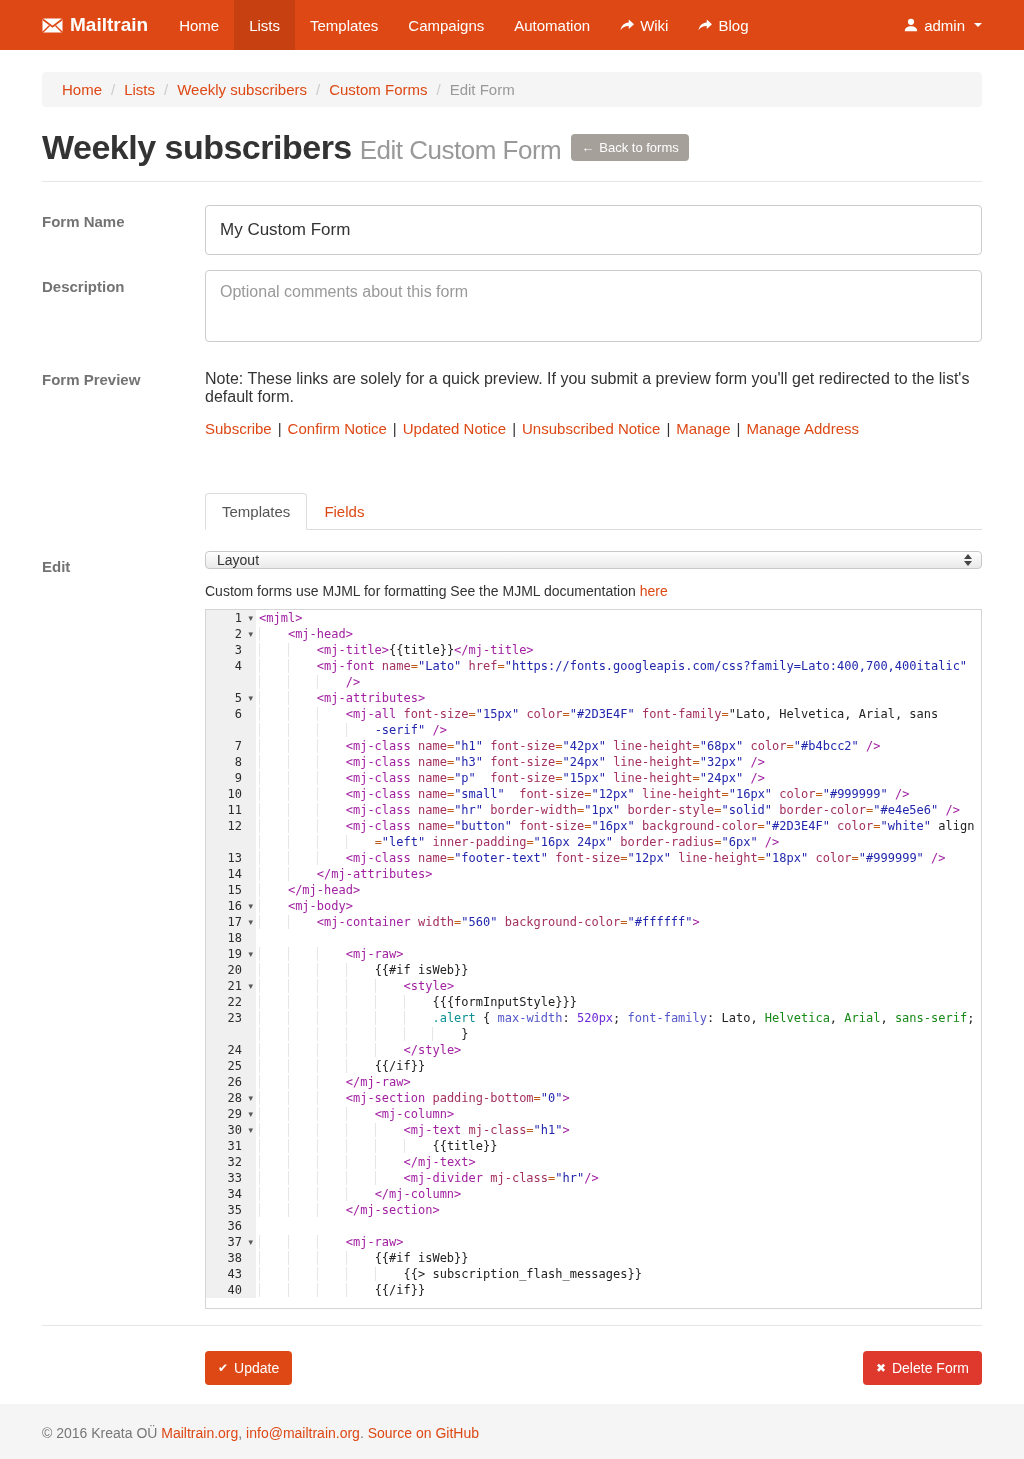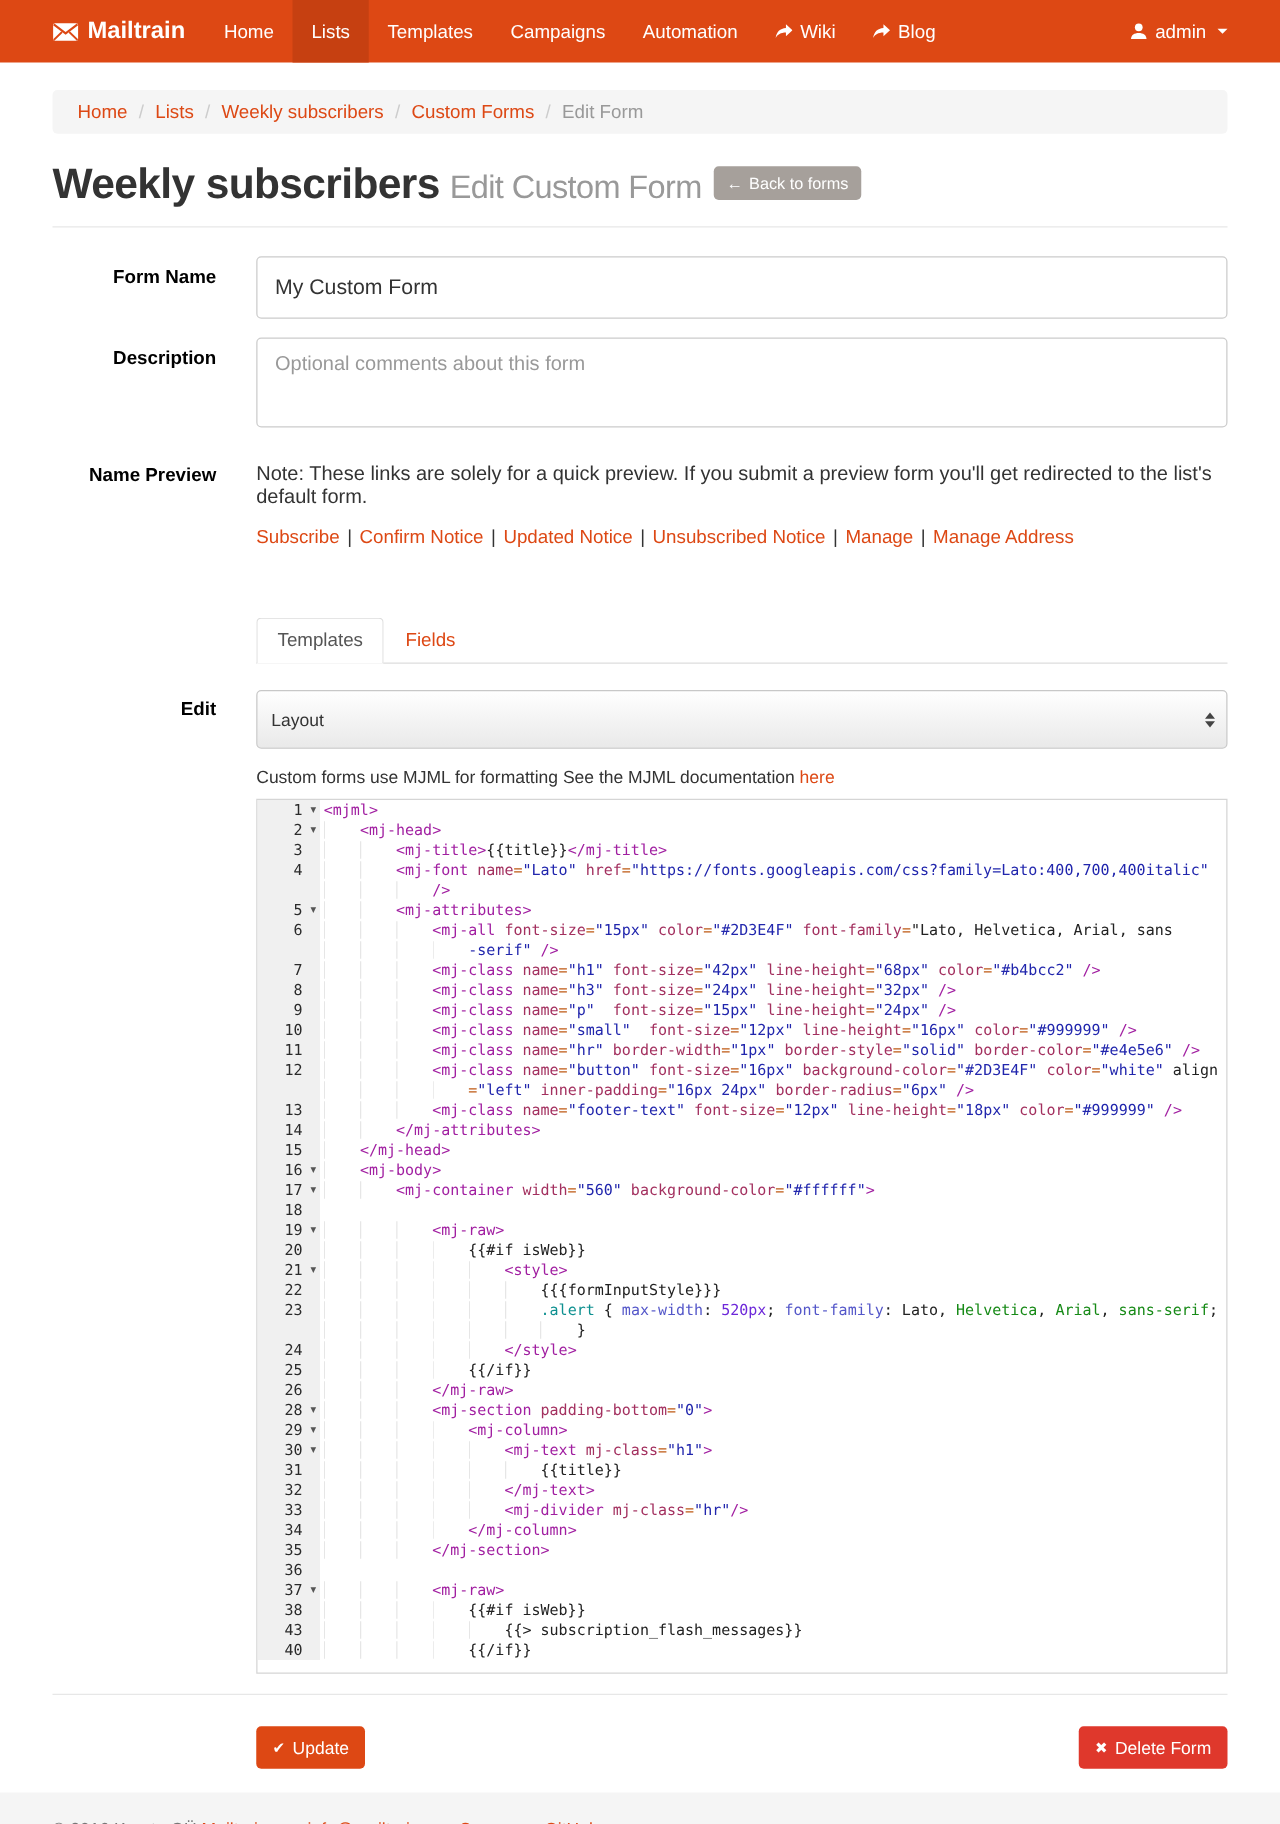--- a/index.html
+++ b/index.html
@@ -28,42 +28,42 @@
   .crumb-current{color:var(--muted)}
 
   
   .page-title{margin:21px 0 0;font-size:34px;font-weight:bold;color:#333;letter-spacing:-.5px}
   .page-subtitle{font-size:26px;font-weight:normal;color:var(--muted);margin-left:8px}
   .back-btn{display:inline-flex;align-items:center;gap:5px;background:#A6A09B;color:#fff;border:none;border-radius:4px;font-size:13px;padding:6px 10px;margin-left:10px;vertical-align:7px;font-family:inherit;cursor:pointer}
   .rule{border:none;border-top:1px solid #E7E7E7;margin:14px 0 0}
 
   
   .form-row{display:grid;grid-template-columns:131px 1fr;column-gap:32px}
-  .form-label{text-align:right;font-weight:bold;font-size:15px;color:#000000;padding-top:8px}
+  .form-label{font-weight:bold;font-size:15px;color:#737373;padding-top:8px}
   .form-label.no-pad{padding-top:1px}
   .text-input{width:100%;height:50px;border:1px solid #CCC;border-radius:4px;padding:0 14px;font-size:17px;color:#333;font-family:inherit}
   .textarea{width:100%;height:72px;border:1px solid #CCC;border-radius:4px;padding:12px 14px;font-size:16px;color:#333;font-family:inherit;resize:none}
   .text-input::placeholder,.textarea::placeholder{color:#999;opacity:1}
   .mt-23{margin-top:23px}.mt-15{margin-top:15px}.mt-24{margin-top:24px}
 
   .preview-note{font-size:16px;color:#333;margin:0}
   .preview-links{margin-top:14px;font-size:15px}
   .preview-links a{color:var(--brand)}
   .link-sep{color:#333;margin:0 6px}
 
   
   .tabs-row{margin-top:56px}
   .tabs{display:flex;border-bottom:1px solid #DDD}
   .tab{font-size:15px;padding:9px 16px;margin-bottom:-1px;border:1px solid transparent;border-radius:4px 4px 0 0;cursor:pointer}
   .tab.active{background:#fff;border-color:#DDD;border-bottom-color:#fff;color:#555}
   .tab.inactive{color:var(--brand)}
 
   
   .edit-row{margin-top:21px}
-  .select{position:relative;height:47px;border:1px solid #C8C8C8;border-radius:4px;background:linear-gradient(#FFFFFF,#E9E9E9);display:flex;align-items:center;padding:0 26px 0 11px;font-size:14px;color:#333;cursor:pointer}
+  .select{position:relative;height:18px;border:1px solid #C8C8C8;border-radius:4px;background:linear-gradient(#FFFFFF,#E9E9E9);display:flex;align-items:center;padding:0 26px 0 11px;font-size:14px;color:#333;cursor:pointer}
   .sel-arrows{position:absolute;right:9px;top:50%;transform:translateY(-50%);display:flex;flex-direction:column;gap:2px}
   .tri-up{width:0;height:0;border-left:4px solid transparent;border-right:4px solid transparent;border-bottom:5px solid #444}
   .tri-down{width:0;height:0;border-left:4px solid transparent;border-right:4px solid transparent;border-top:5px solid #444}
 
   .mjml-note{margin-top:14px;font-size:14px;color:#333}
   .mjml-note a{color:var(--brand)}
 
   
   .editor-wrap{margin-top:10px}
   .editor{height:700px;border:1px solid #D5D5D5;background:#fff;overflow:hidden;font-family:"DejaVu Sans Mono",monospace;font-size:12px;line-height:16px;cursor:text}
@@ -180,21 +180,21 @@
     <label class="form-label">Form Name</label>
     <div><input class="text-input" type="text" value="My Custom Form" style=""></div>
   </div>
 
   <div class="form-row mt-15">
     <label class="form-label">Description</label>
     <div><textarea class="textarea" placeholder="Optional comments about this form" style=""></textarea></div>
   </div>
 
   <div class="form-row mt-24">
-    <label class="form-label no-pad">Name Preview</label>
+    <label class="form-label no-pad">Form Preview</label>
     <div>
       <p class="preview-note">Note: These links are solely for a quick preview. If you submit a preview form you'll get redirected to the list's default form.</p>
       <div class="preview-links">
         <a>Subscribe</a><span class="link-sep">|</span><a>Confirm Notice</a><span class="link-sep">|</span><a>Updated Notice</a><span class="link-sep">|</span><a>Unsubscribed Notice</a><span class="link-sep">|</span><a>Manage</a><span class="link-sep">|</span><a>Manage Address</a>
       </div>
     </div>
   </div>
 
   <div class="form-row tabs-row">
     <div></div>

